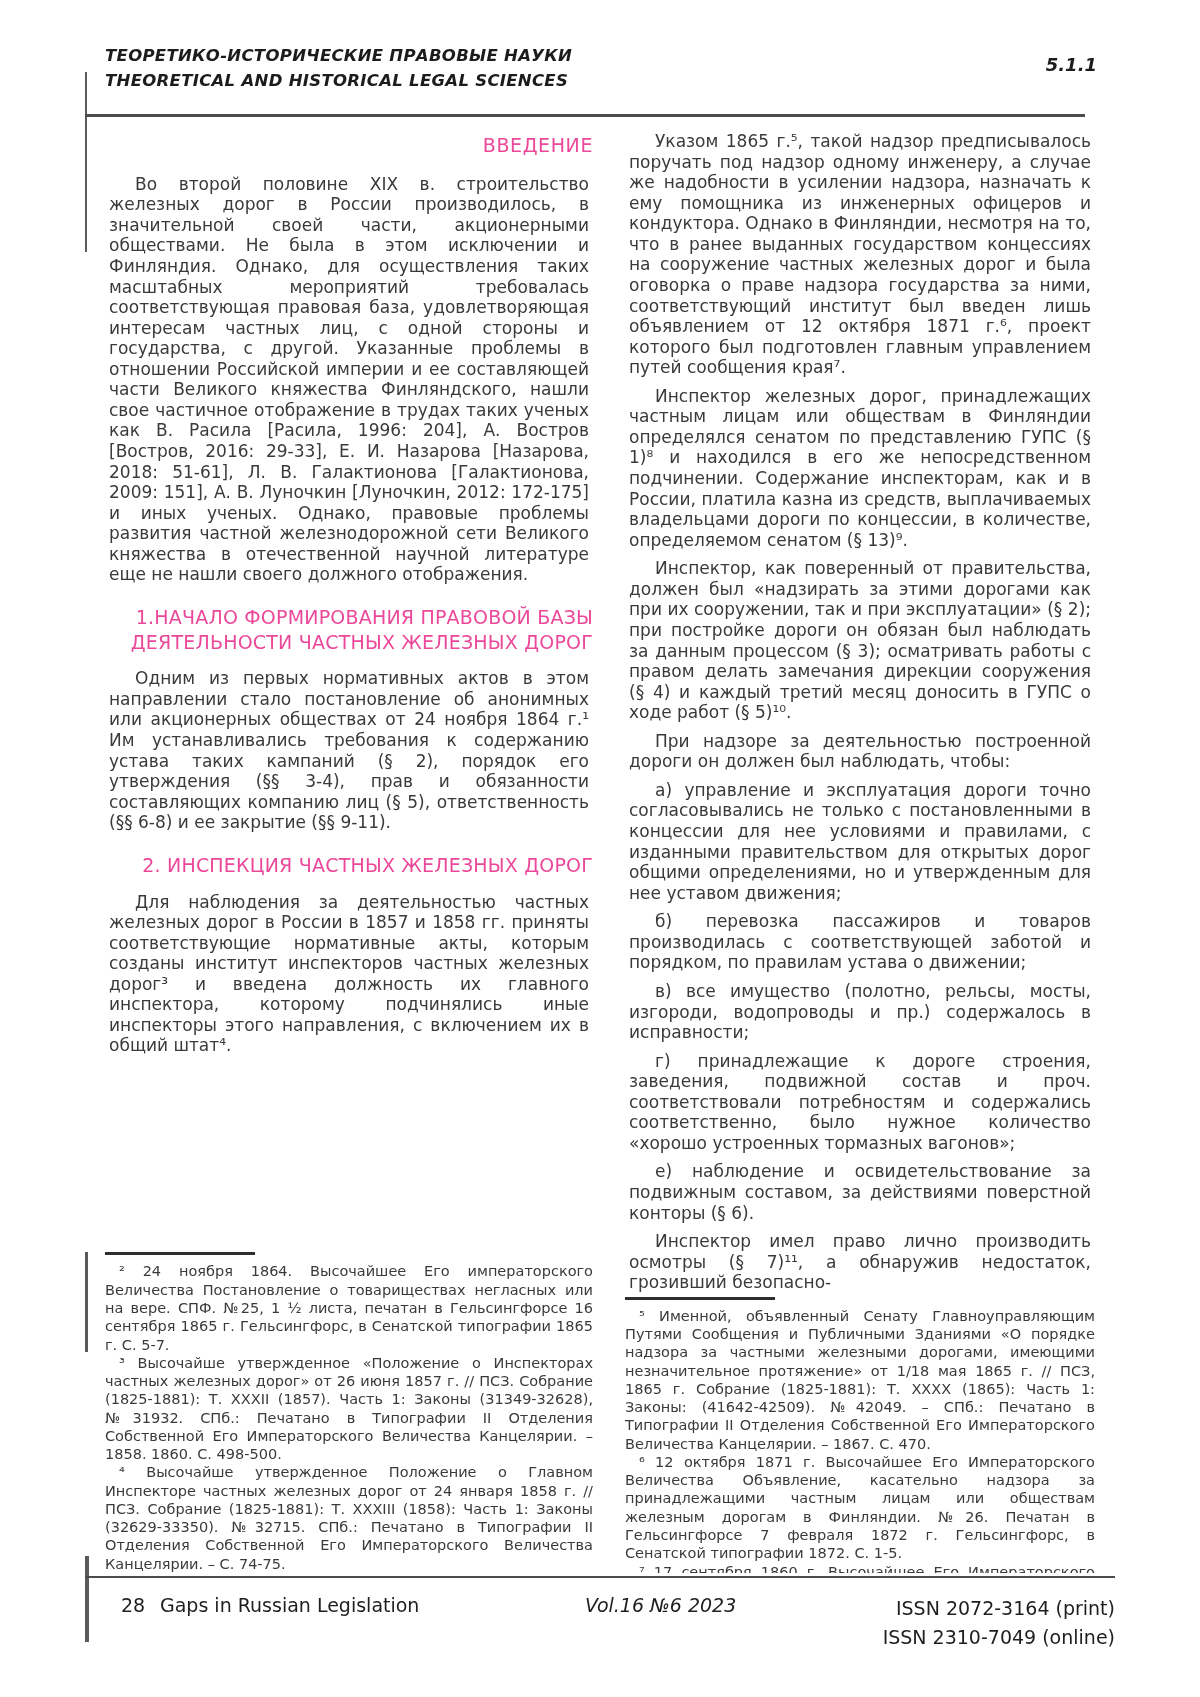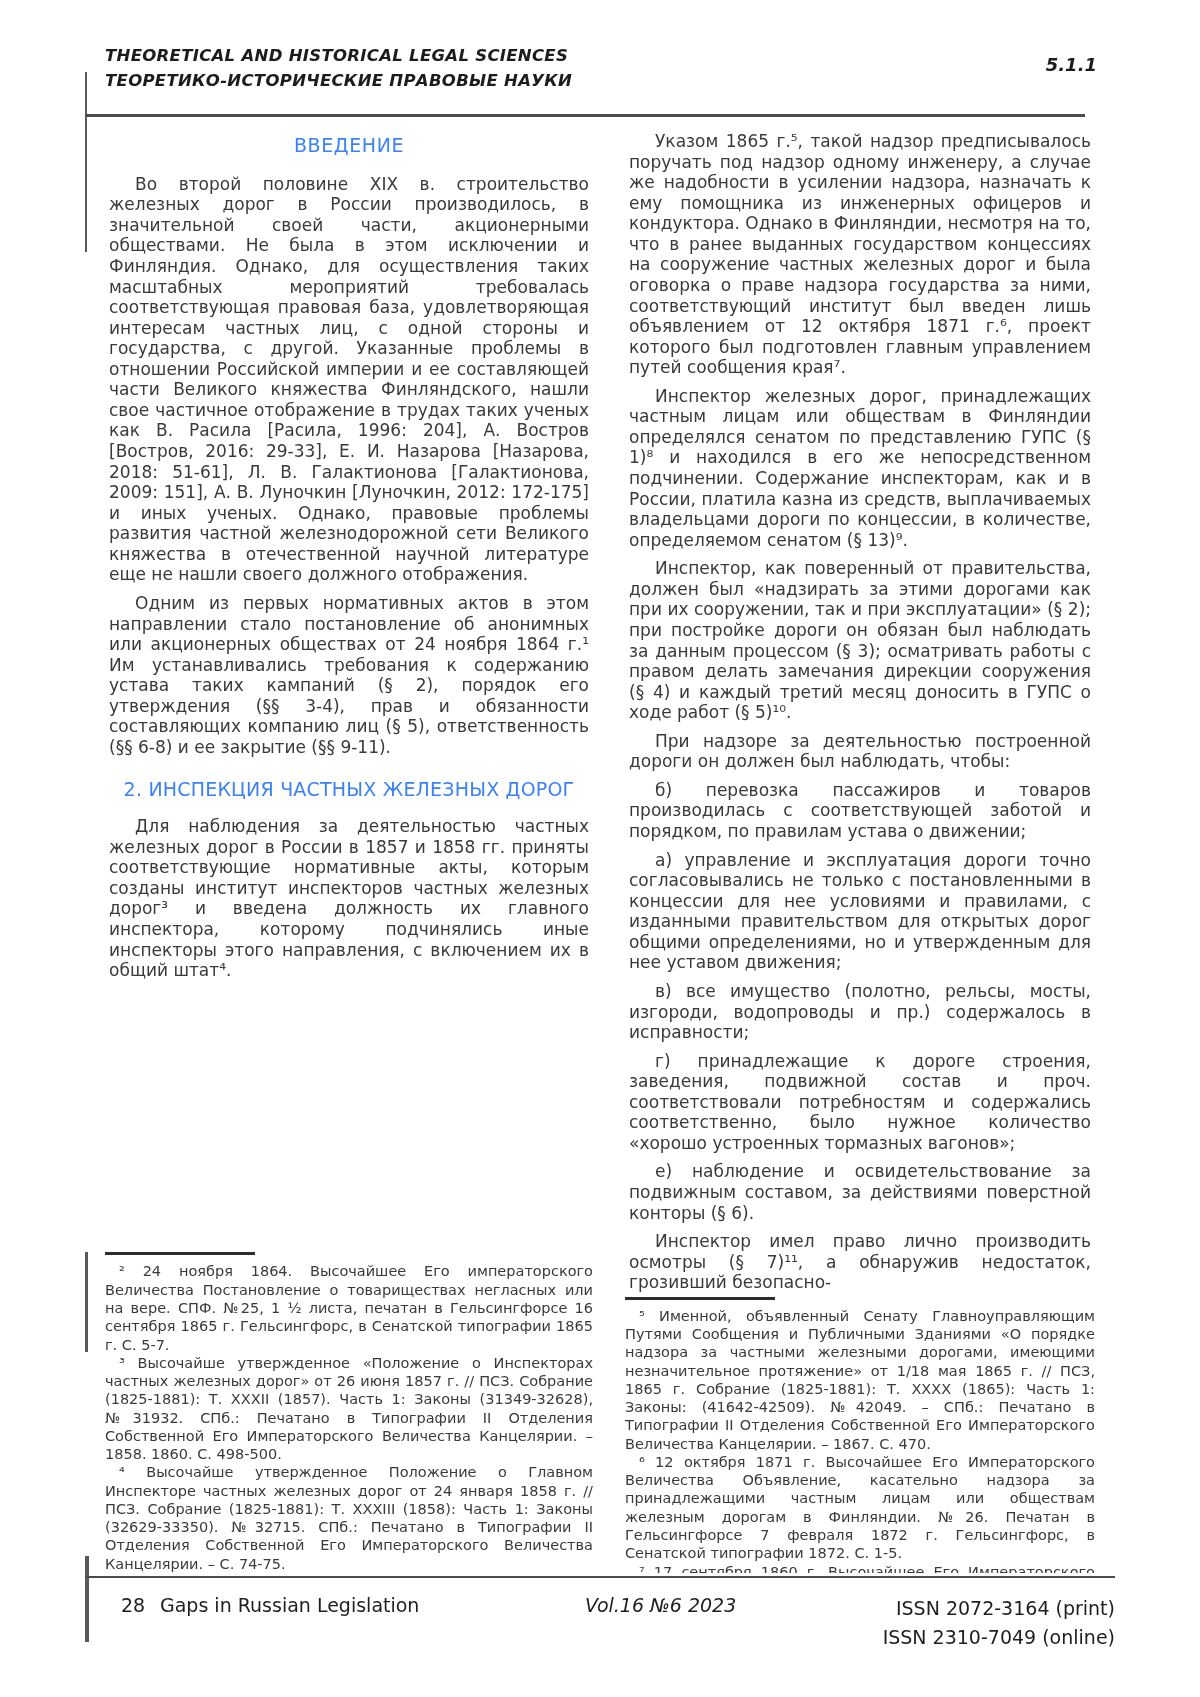--- a/index.html
+++ b/index.html
@@ -33,21 +33,21 @@
   .col-left  { left:105px; width:488px; }
   .col-right { left:625px; width:470px; }
 
   .col p.body-p {
     margin:4px; font-size:17px; line-height:1.21; text-indent:26px;
     color:#3a3a3a;
   }
 
   h2.doc-heading {
     margin:6px 0 12px 0; font-size:19px; font-weight:normal;
-    line-height:1.3; color:#3b82f6; letter-spacing:0.6px; text-align:center;
+    line-height:1.3; color:#ec4899; letter-spacing:0.6px; text-align:right;
     text-indent:0;
   }
   h2.mid-heading { margin-top:16px; margin-bottom:10px; letter-spacing:0.2px; }
 
   
   .footnotes { margin-top:auto; }
   .fn-rule { width:150px; height:0; border-top:3px solid #2e2e2e; margin:0 0 7px 0; }
   .footnotes p {
     margin:0; font-size:14.5px; line-height:1.26; text-indent:14px;
     color:#3a3a3a;
@@ -76,50 +76,51 @@
 </head>
 <body>
 
 <div class="page">
 
   <div class="artifact a1"></div>
   <div class="artifact a2"></div>
   <div class="artifact a3"></div>
 
   <div class="header">
+    <div class="header-title">ТЕОРЕТИКО-ИСТОРИЧЕСКИЕ ПРАВОВЫЕ НАУКИ</div>
     <div class="header-title">THEORETICAL AND HISTORICAL LEGAL SCIENCES</div>
-    <div class="header-title">ТЕОРЕТИКО-ИСТОРИЧЕСКИЕ ПРАВОВЫЕ НАУКИ</div>
     <div class="header-code">5.1.1</div>
   </div>
   <div class="header-rule"></div>
 
   <div class="col col-left">
     <h2 class="doc-heading">ВВЕДЕНИЕ</h2>
     <p class="body-p">Во второй половине XIX в. строительство железных дорог в России производилось, в значительной своей части, акционерными обществами. Не была в этом исключении и Финляндия. Однако, для осуществления таких масштабных мероприятий требовалась соответствующая правовая база, удовлетворяющая интересам частных лиц, с одной стороны и государства, с другой. Указанные проблемы в отношении Российской империи и ее составляющей части Великого княжества Финляндского, нашли свое частичное отображение в трудах таких ученых как В. Расила [Расила, 1996: 204], А. Востров [Востров, 2016: 29-33], Е. И. Назарова [Назарова, 2018: 51-61], Л. В. Галактионова [Галактионова, 2009: 151], А. В. Луночкин [Луночкин, 2012: 172-175] и иных ученых. Однако, правовые проблемы развития частной железнодорожной сети Великого княжества в отечественной научной литературе еще не нашли своего должного отображения.</p>
 
+    <h2 class="doc-heading mid-heading">1.НАЧАЛО ФОРМИРОВАНИЯ ПРАВОВОЙ БАЗЫ ДЕЯТЕЛЬНОСТИ ЧАСТНЫХ ЖЕЛЕЗНЫХ ДОРОГ</h2>
     <p class="body-p">Одним из первых нормативных актов в этом направлении стало постановление об анонимных или акционерных обществах от 24 ноября 1864 г.¹ Им устанавливались требования к содержанию устава таких кампаний (§ 2), порядок его утверждения (§§ 3-4), прав и обязанности составляющих компанию лиц (§ 5), ответственность (§§ 6-8) и ее закрытие (§§ 9-11).</p>
 
     <h2 class="doc-heading mid-heading">2. ИНСПЕКЦИЯ ЧАСТНЫХ ЖЕЛЕЗНЫХ ДОРОГ</h2>
     <p class="body-p">Для наблюдения за деятельностью частных железных дорог в России в 1857 и 1858 гг. приняты соответствующие нормативные акты, которым созданы институт инспекторов частных железных дорог³ и введена должность их главного инспектора, которому подчинялись иные инспекторы этого направления, с включением их в общий штат⁴.</p>
 
     <div class="footnotes">
       <div class="fn-rule"></div>
       <p>² 24 ноября 1864. Высочайшее Его императорского Величества Постановление о товариществах негласных или на вере. СПФ. №25, 1 ½ листа, печатан в Гельсингфорсе 16 сентября 1865 г. Гельсингфорс, в Сенатской типографии 1865 г. С. 5-7.</p>
       <p>³ Высочайше утвержденное «Положение о Инспекторах частных железных дорог» от 26 июня 1857 г. // ПСЗ. Собрание (1825-1881): Т. XXXII (1857). Часть 1: Законы (31349-32628), №31932. СПб.: Печатано в Типографии II Отделения Собственной Его Императорского Величества Канцелярии. – 1858. 1860. С. 498-500.</p>
       <p>⁴ Высочайше утвержденное Положение о Главном Инспекторе частных железных дорог от 24 января 1858 г. // ПСЗ. Собрание (1825-1881): Т. XXXIII (1858): Часть 1: Законы (32629-33350). №32715. СПб.: Печатано в Типографии II Отделения Собственной Его Императорского Величества Канцелярии. – С. 74-75.</p>
     </div>
   </div>
 
   <div class="col col-right">
     <p class="body-p">Указом 1865 г.⁵, такой надзор предписывалось поручать под надзор одному инженеру, а случае же надобности в усилении надзора, назначать к ему помощника из инженерных офицеров и кондуктора. Однако в Финляндии, несмотря на то, что в ранее выданных государством концессиях на сооружение частных железных дорог и была оговорка о праве надзора государства за ними, соответствующий институт был введен лишь объявлением от 12 октября 1871 г.⁶, проект которого был подготовлен главным управлением путей сообщения края⁷.</p>
     <p class="body-p">Инспектор железных дорог, принадлежащих частным лицам или обществам в Финляндии определялся сенатом по представлению ГУПС (§ 1)⁸ и находился в его же непосредственном подчинении. Содержание инспекторам, как и в России, платила казна из средств, выплачиваемых владельцами дороги по концессии, в количестве, определяемом сенатом (§ 13)⁹.</p>
     <p class="body-p">Инспектор, как поверенный от правительства, должен был «надзирать за этими дорогами как при их сооружении, так и при эксплуатации» (§ 2); при постройке дороги он обязан был наблюдать за данным процессом (§ 3); осматривать работы с правом делать замечания дирекции сооружения (§ 4) и каждый третий месяц доносить в ГУПС о ходе работ (§ 5)¹⁰.</p>
     <p class="body-p">При надзоре за деятельностью построенной дороги он должен был  наблюдать, чтобы:</p>
+    <p class="body-p">а) управление и эксплуатация дороги точно согласовывались не только с постановленными в концессии для нее условиями и правилами, с изданными правительством для открытых дорог общими определениями, но и утвержденным для нее уставом движения;</p>
     <p class="body-p">б) перевозка пассажиров и товаров производилась с соответствующей заботой и порядком, по правилам устава о движении;</p>
-    <p class="body-p">а) управление и эксплуатация дороги точно согласовывались не только с постановленными в концессии для нее условиями и правилами, с изданными правительством для открытых дорог общими определениями, но и утвержденным для нее уставом движения;</p>
     <p class="body-p">в) все имущество (полотно, рельсы, мосты, изгороди, водопроводы и пр.) содержалось в исправности;</p>
     <p class="body-p">г) принадлежащие к дороге строения, заведения, подвижной состав и проч. соответствовали потребностям и содержались соответственно, было нужное количество «хорошо устроенных тормазных вагонов»;</p>
     <p class="body-p">е) наблюдение и освидетельствование за подвижным составом, за действиями поверстной конторы (§ 6).</p>
     <p class="body-p">Инспектор имел право лично производить осмотры (§ 7)¹¹, а обнаружив недостаток, грозивший безопасно-</p>
 
     <div class="footnotes">
       <div class="fn-rule"></div>
       <p>⁵ Именной, объявленный Сенату Главноуправляющим Путями Сообщения и Публичными Зданиями «О порядке надзора за частными железными дорогами, имеющими незначительное протяжение» от 1/18 мая 1865 г. // ПСЗ, 1865 г. Собрание (1825-1881): Т. XXXX (1865): Часть 1: Законы: (41642-42509). №42049. – СПб.: Печатано в Типографии II Отделения Собственной Его Императорского Величества Канцелярии. – 1867. С. 470.</p>
       <p>⁶ 12 октября 1871 г. Высочайшее Его Императорского Величества Объявление, касательно надзора за принадлежащими частным лицам или обществам железным дорогам в Финляндии. №26. Печатан в Гельсингфорсе 7 февраля 1872 г. Гельсингфорс, в Сенатской типографии 1872. С. 1-5.</p>
       <p>⁷ 17 сентября 1860 г. Высочайшее Его Императорского Величества Инструкция Главному Управлению путей сообщения в Финляндии и подведомственным ему чинам. №18. Печатан в Гельсингфорсе 14 февраля 1861 г. Гельсингфорс, в Сенатской типографии 1861 г. С. 1-5.</p>

